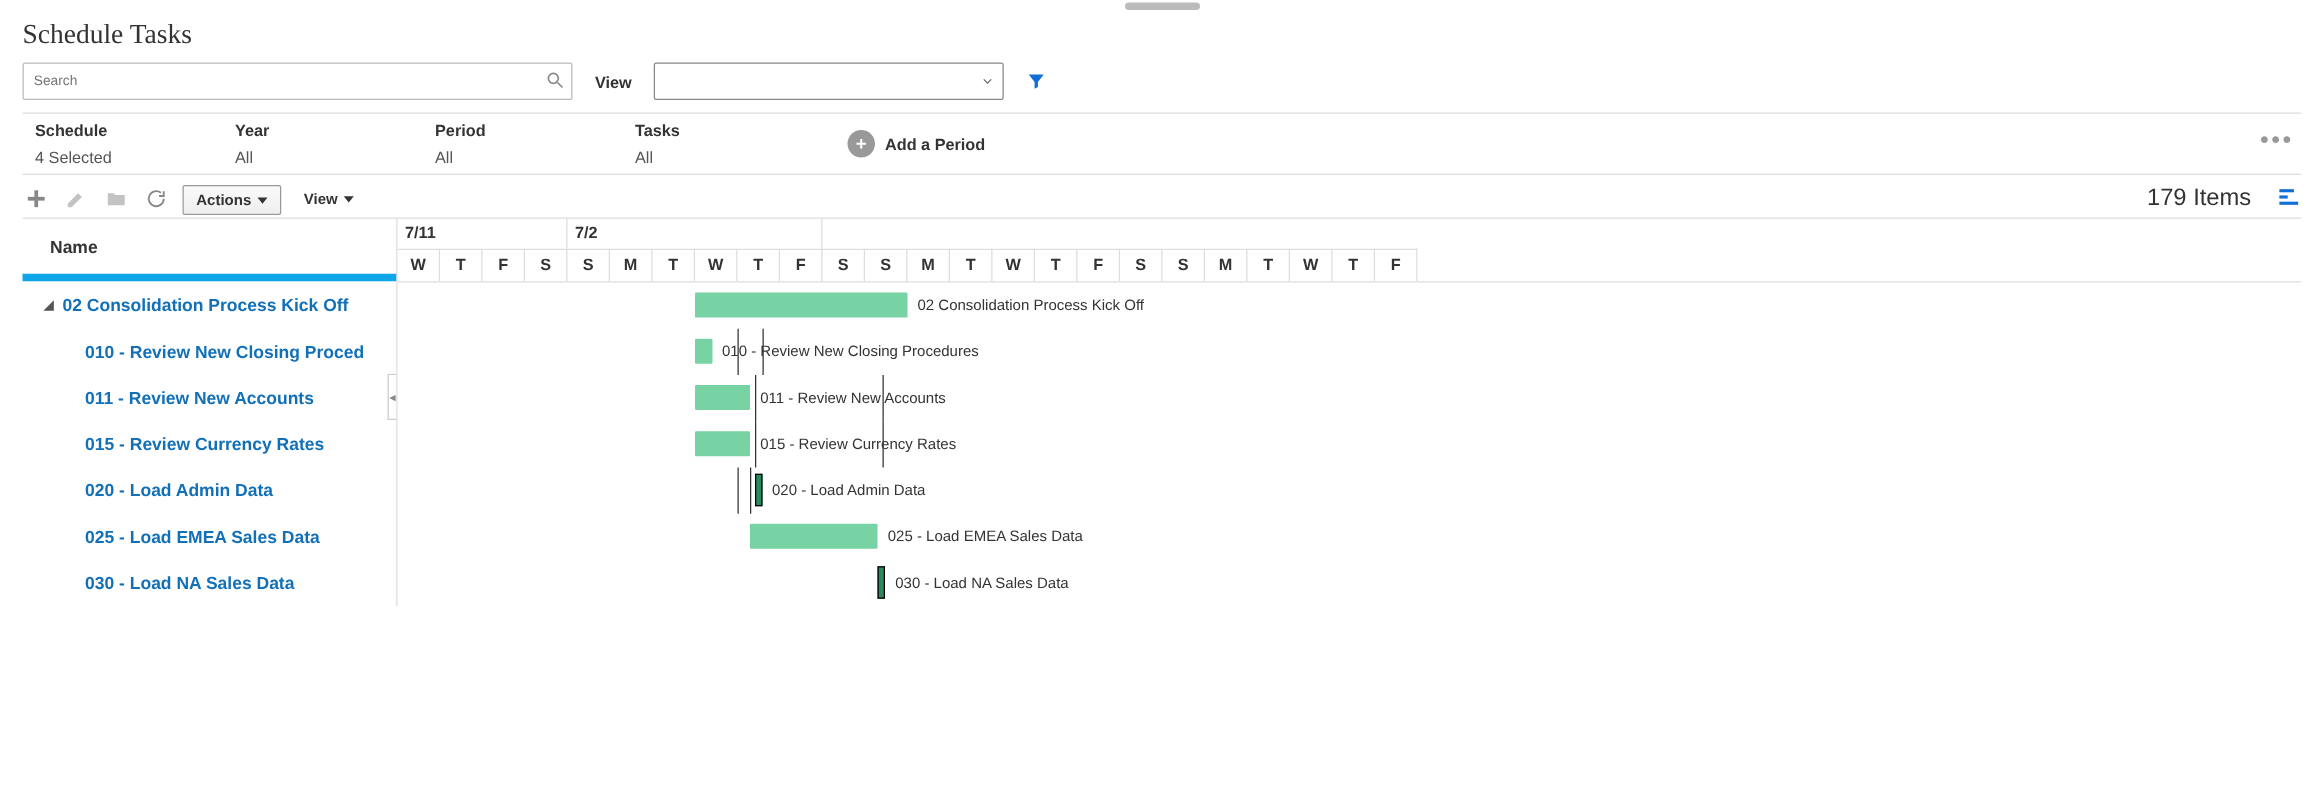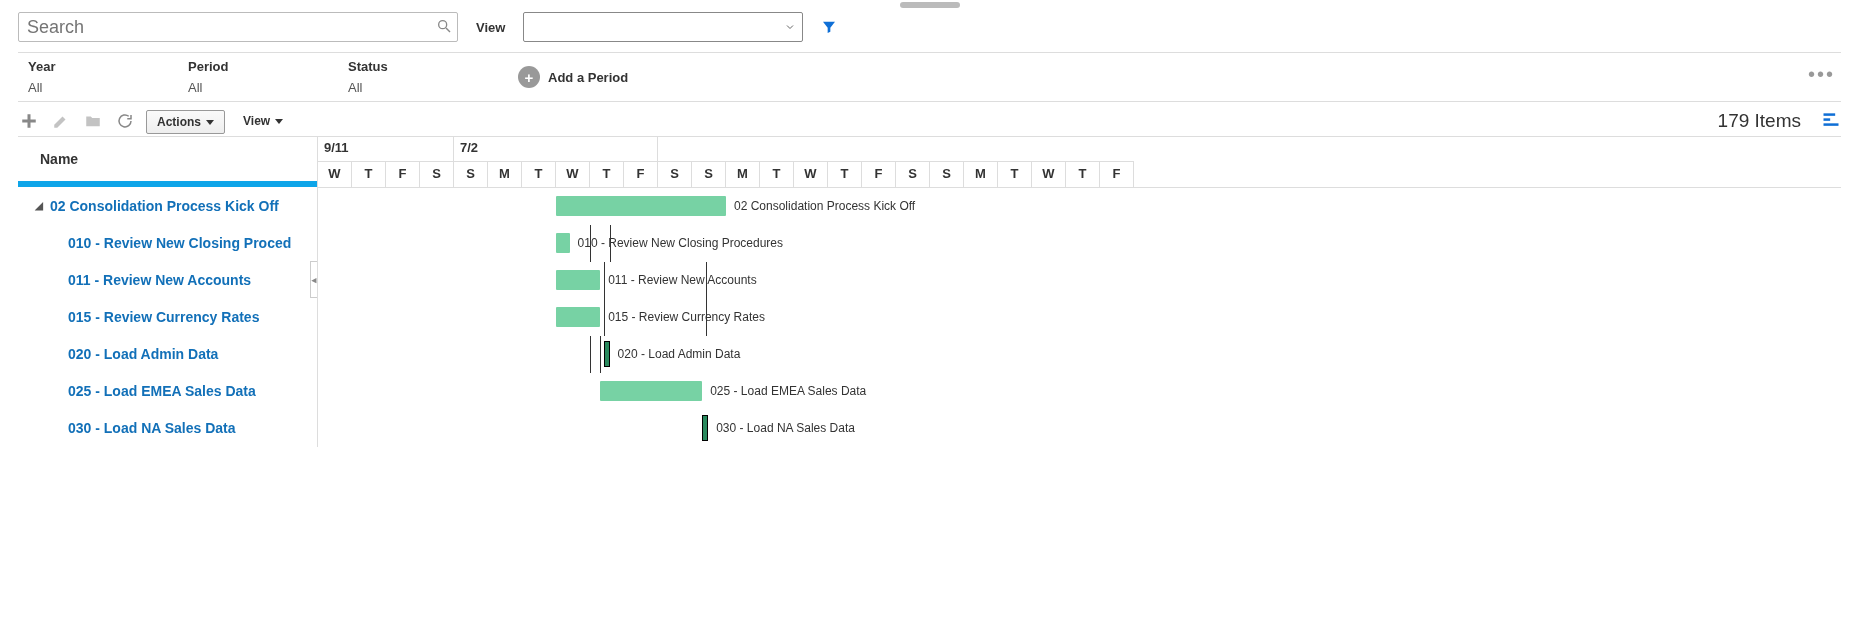--- a/index.html
+++ b/index.html
@@ -22,21 +22,21 @@
     color: #333;
     margin: 6px 0 10px 0;
   }
   
   .controls-row { display:flex; align-items:center; gap:18px; margin-bottom:10px;}
   .search-wrap {
     position:relative; width:440px;
   }
   .search-input {
     width:100%; height:30px; border:1px solid #bbb; border-radius:2px;
-    padding:0 30px 0 8px; font-size:18px; color:#555;
+    padding:0 30px 0 8px; font-size:11px; color:#555;
   }
   .search-icon {
     position:absolute; right:6px; top:6px; width:16px; height:16px; color:#888;
   }
   .view-label { font-weight:bold; font-size:13px; }
   .view-select {
     width:280px; height:30px; border:1px solid #888; border-radius:2px;
     padding:0 26px 0 8px; position:relative; background:#fff;
   }
   .view-select .chev {
@@ -137,20 +137,21 @@
   .dep-tick::before, .dep-tick::after {
     content:""; position:absolute; left:-2px; width:5px; height:1px;
   }
 </style>
 </head>
 <body>
 
 <div class="grabber"></div>
 
 <div class="page">
+  <h1 class="title">Schedule Tasks</h1>
 
   <div class="controls-row">
     <div class="search-wrap">
       <input class="search-input" placeholder="Search" style="">
       <span class="search-icon">
         <svg viewBox="0 0 24 24" fill="none" stroke="currentColor" stroke-width="2">
             <circle cx="10" cy="10" r="6"></circle>
             <line x1="15" y1="15" x2="21" y2="21"></line>
           </svg>
       </span>
@@ -166,29 +167,33 @@
     <span class="filter-icon">
       <svg viewBox="0 0 24 24" fill="currentColor">
           <path d="M3 4h18l-7 9v6l-4 2v-8L3 4z"></path>
         </svg>
     </span>
   </div>
 
   <div class="filter-bar">
     <div id="filters-host" style="display:flex;">
         <div class="filter-col">
+          <div class="lbl">Schedule</div>
+          <div class="val">4 Selected</div>
+        </div>
+        <div class="filter-col">
           <div class="lbl">Year</div>
           <div class="val">All</div>
         </div>
         <div class="filter-col">
           <div class="lbl">Period</div>
           <div class="val">All</div>
         </div>
         <div class="filter-col">
-          <div class="lbl">Status</div>
+          <div class="lbl">Tasks</div>
           <div class="val">All</div>
         </div>
       </div>
     <div class="add-filter">
       <span class="plus-circle">+</span>
       <span>Add a Period</span>
     </div>
     <span class="ellipsis-btn">•••</span>
   </div>
 
@@ -258,21 +263,21 @@
             <span>025 - Load EMEA Sales Data</span>
           </div>
           <div class="task-row child">
             <span>030 - Load NA Sales Data</span>
           </div>
         </div>
     </div>
     <div class="right-pane">
       <div class="timeline-header">
         <div class="weeks-row" id="weeks-row">
-            <div class="week-cell" style="grid-column: span 4;">9/11</div>
+            <div class="week-cell" style="grid-column: span 4;">7/11</div>
             <div class="week-cell" style="grid-column: span 6;">7/2</div>
           </div>
         <div class="days-row" id="days-row">
             <div class="day-cell">W</div>
             <div class="day-cell">T</div>
             <div class="day-cell">F</div>
             <div class="day-cell">S</div>
             <div class="day-cell">S</div>
             <div class="day-cell">M</div>
             <div class="day-cell">T</div>

